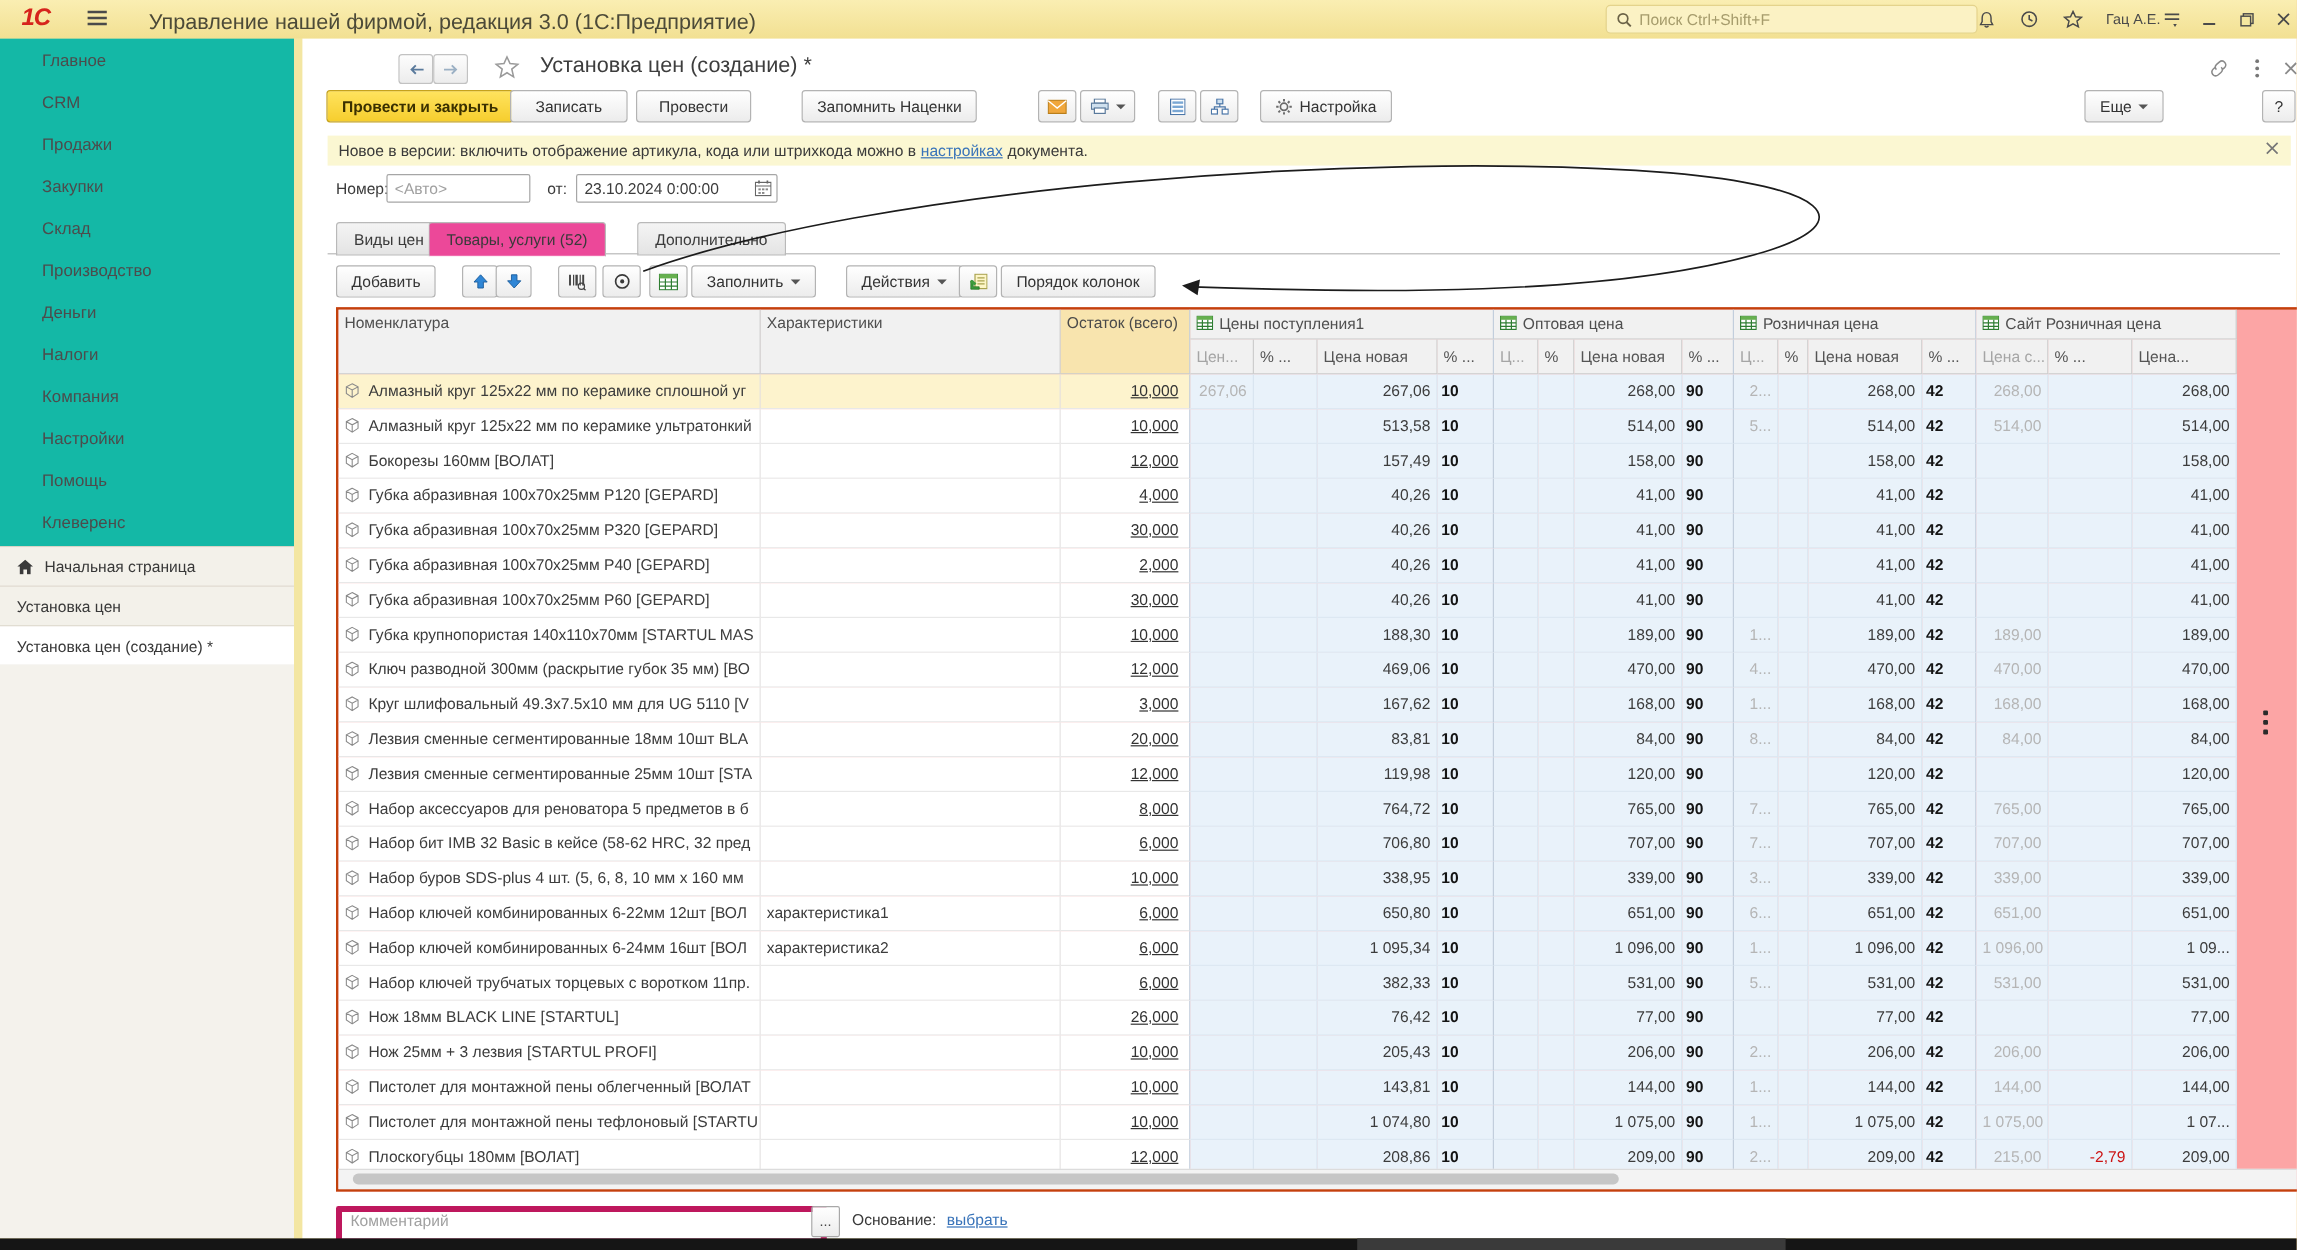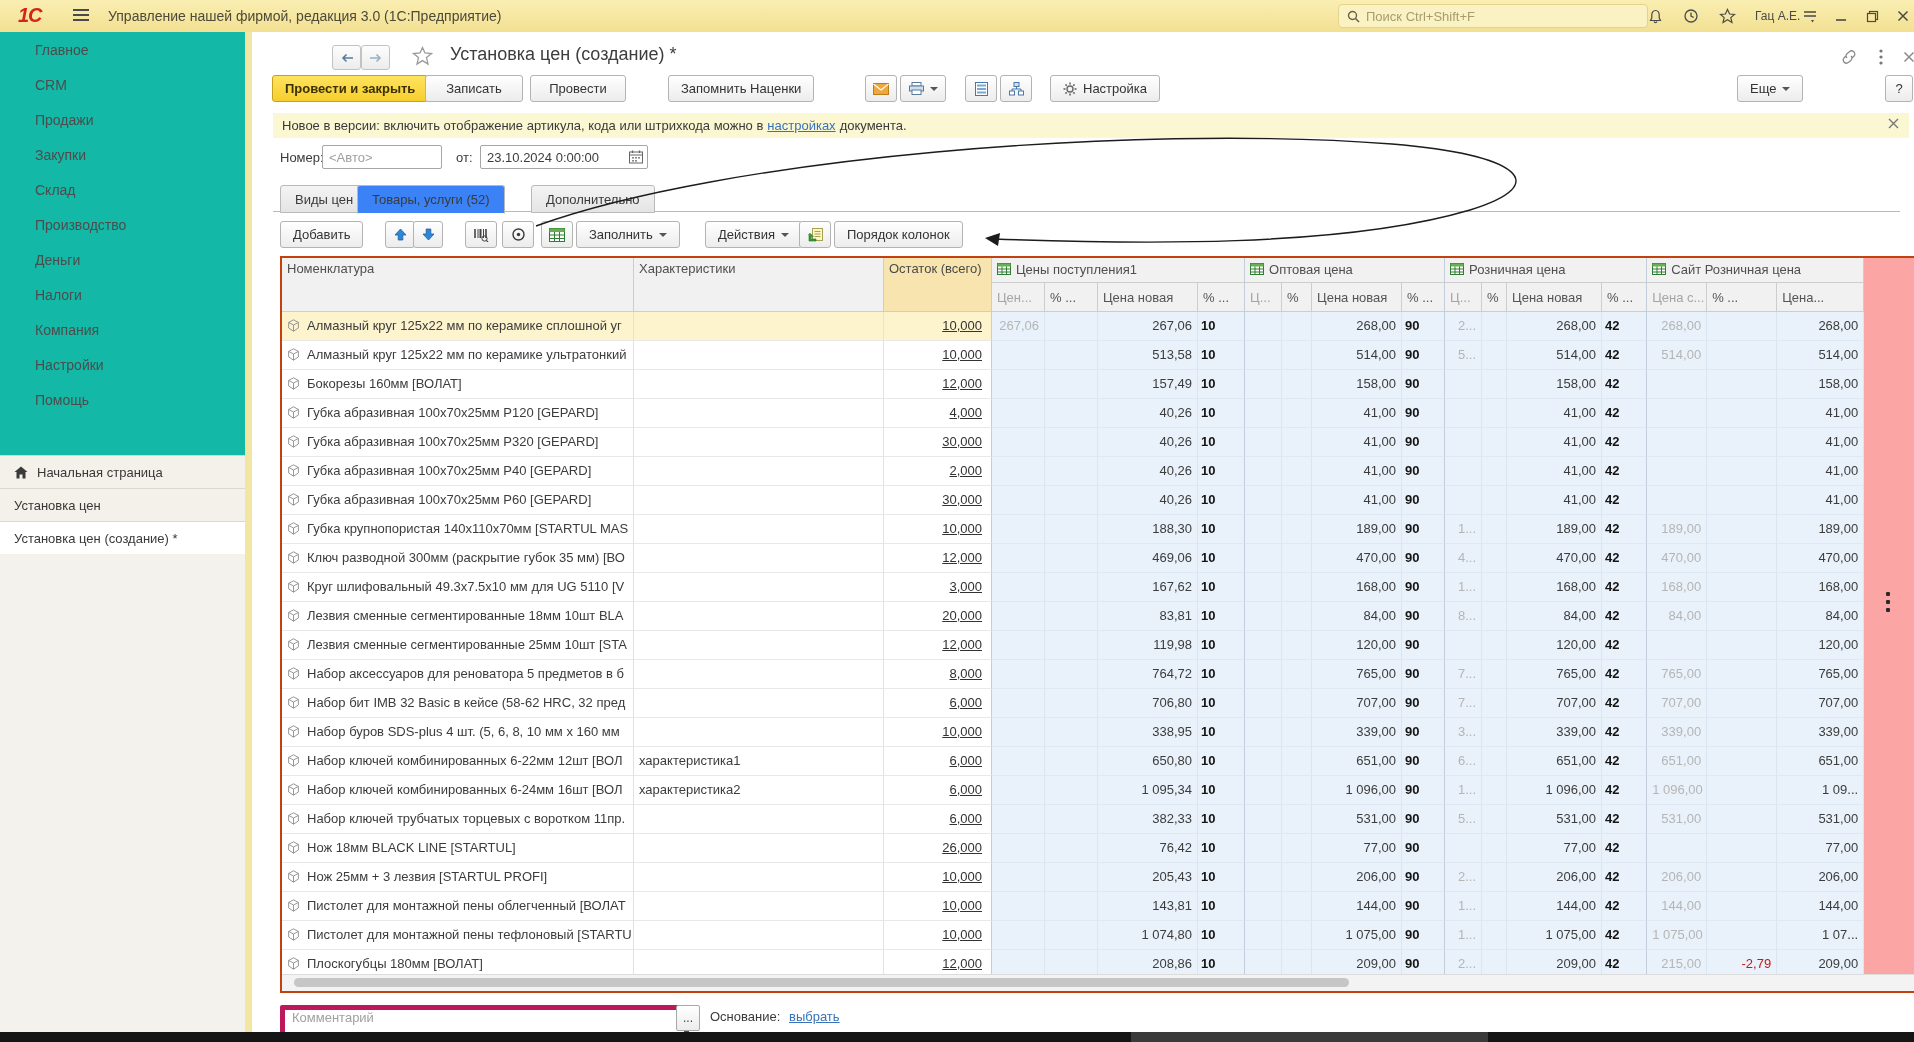--- a/index.html
+++ b/index.html
@@ -6,21 +6,21 @@
   body{width:1914px;height:1042px;position:relative;overflow:hidden;
        background:#f3e6a2;font-family:"Liberation Sans",sans-serif;
        -webkit-font-smoothing:antialiased;color:#3c3c3c}
   svg{display:block}
 
   
   .topbar{position:absolute;left:0;top:0;width:1914px;height:32px;
           background:linear-gradient(#faeeb2,#f2e092);display:flex;align-items:center;z-index:60}
   .logo1c{position:absolute;left:18px;top:4px;font-weight:bold;font-size:20px;color:#d6231c;font-style:italic;letter-spacing:-1px}
   .hamb{position:absolute;left:72px;top:8px}
-  .apptitle{position:absolute;left:108px;top:8px;font-size:14px;color:#4c4a38;white-space:nowrap}
+  .apptitle{position:absolute;left:124px;top:8px;font-size:18px;color:#4c4a38;white-space:nowrap}
   .search{position:absolute;left:1338px;top:4px;width:292px;height:22px;background:#fbf2c4;
           border:1px solid #e4d38c;border-radius:4px;display:flex;align-items:center;gap:6px;padding:0 8px}
   .search span{font-size:13px;color:#a69c6c}
   .tbico{position:absolute;top:7px;width:20px;height:18px;display:flex;align-items:center;justify-content:center}
   .username{position:absolute;left:1755px;top:9px;font-size:12px;color:#4a4a4a;white-space:nowrap}
 
   
   .side-menu{position:absolute;left:0;top:32px;width:245px;height:526px;background:#14b8a6}
   .sm-item{height:35px;display:flex;align-items:center;padding-left:35px;font-size:14px;color:#4c4c4c;cursor:default}
   .side-windows{position:absolute;left:0;top:455px;width:245px;background:#efece4;border-top:1px solid #d8d4c6}
@@ -52,21 +52,21 @@
 
   .flabel{position:absolute;top:118px;font-size:13px;color:#3a3a3a}
   .finput{position:absolute;top:113px;height:22px;border:1px solid #a6a6a6;border-radius:2px;background:#fff;
           display:flex;align-items:center;padding-left:6px;font-size:13px}
   .ph{color:#a0a0a0}
 
   .tabline{position:absolute;left:21px;top:179px;width:1627px;border-bottom:1px solid #b9b9b9}
   .tab{position:absolute;top:153px;height:26px;border:1px solid #b9b9b9;border-radius:3px 3px 0 0;
        background:linear-gradient(#f4f4f4,#e4e4e4);display:flex;align-items:center;padding:0 14px;
        font-size:13px;color:#3a3a3a;z-index:5}
-  .tab.active{background:#3b82f6;border-bottom:1px solid #ffffff;height:27px;z-index:6}
+  .tab.active{background:#ec4899;border-bottom:1px solid #ffffff;height:27px;z-index:6}
 
   
   .btn.tb{top:189px}
 
   
   .table-frame{position:absolute;left:28px;top:224px;width:1868px;height:737px;border:2px solid #c2410c;
                background:#fca5a5;box-sizing:border-box}
   .tbl-clip{position:absolute;left:0;top:0;right:17px;bottom:16px;overflow:hidden}
   table.grid{border-collapse:separate;border-spacing:0;table-layout:fixed;width:1582px}
   .grid th{background:#f1f1f1;border-right:1px solid #cdcdcd;border-bottom:1px solid #cdcdcd;
@@ -183,20 +183,21 @@
     <div class="sm-item">CRM</div>
     <div class="sm-item">Продажи</div>
     <div class="sm-item">Закупки</div>
     <div class="sm-item">Склад</div>
     <div class="sm-item">Производство</div>
     <div class="sm-item">Деньги</div>
     <div class="sm-item">Налоги</div>
     <div class="sm-item">Компания</div>
     <div class="sm-item">Настройки</div>
     <div class="sm-item">Помощь</div>
+    <div class="sm-item">Клеверенс</div>
   </div>
 <div class="side-windows" id="side-windows">
     <div class="sw-row">
       <svg width="14" height="13">
         <path d="M7 0.5 L13.5 6 H11.5 V12.5 H8.5 V8.5 H5.5 V12.5 H2.5 V6 H0.5 Z" fill="#3a3a3a"></path>
       </svg>
       <span>Начальная страница</span>
     </div>
     <div class="sw-row">
       <span>Установка цен</span>

